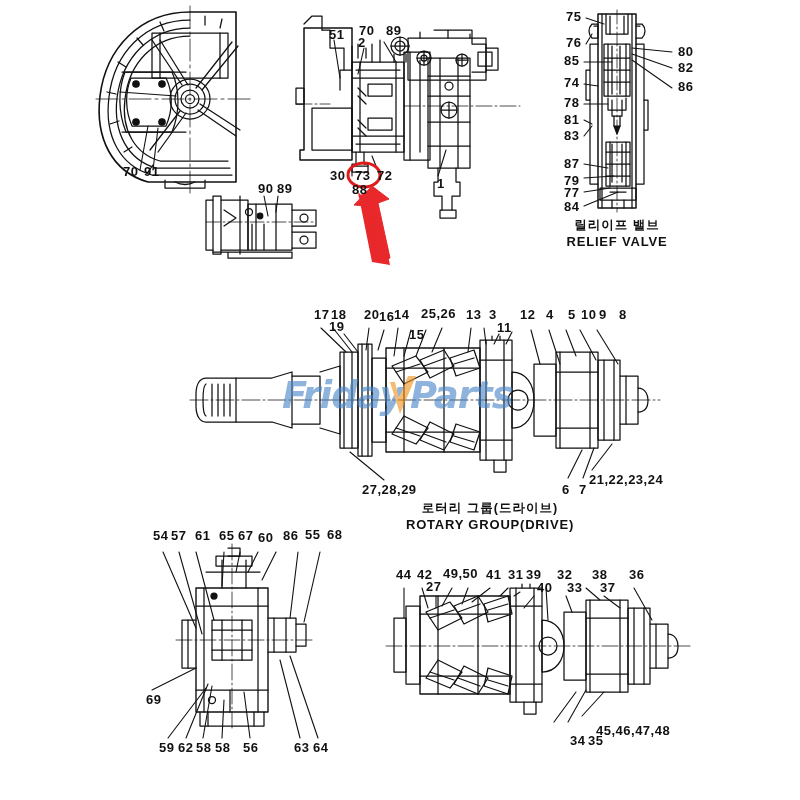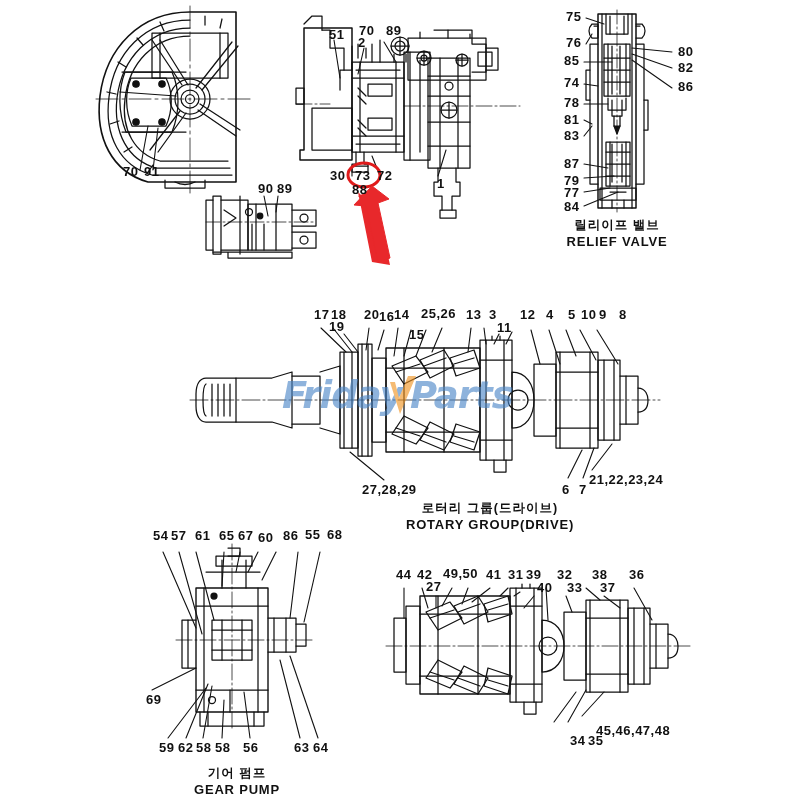--- a/index.html
+++ b/index.html
@@ -514,19 +514,15 @@
 <div class="cap" style="left:557px;top:218px;width:120px">
   <span class="kr">릴리이프 밸브</span>
   <span class="en">RELIEF VALVE</span>
 </div>
 
 <div class="cap" style="left:395px;top:501px;width:190px">
   <span class="kr">로터리 그룹(드라이브)</span>
   <span class="en">ROTARY GROUP(DRIVE)</span>
 </div>
 
-<div class="cap" style="left:177px;top:766px;width:120px">
-  <span class="kr">기어 펌프</span>
-  <span class="en">GEAR PUMP</span>
+
+
 </div>
 
-
-</div>
-
 </body></html>

